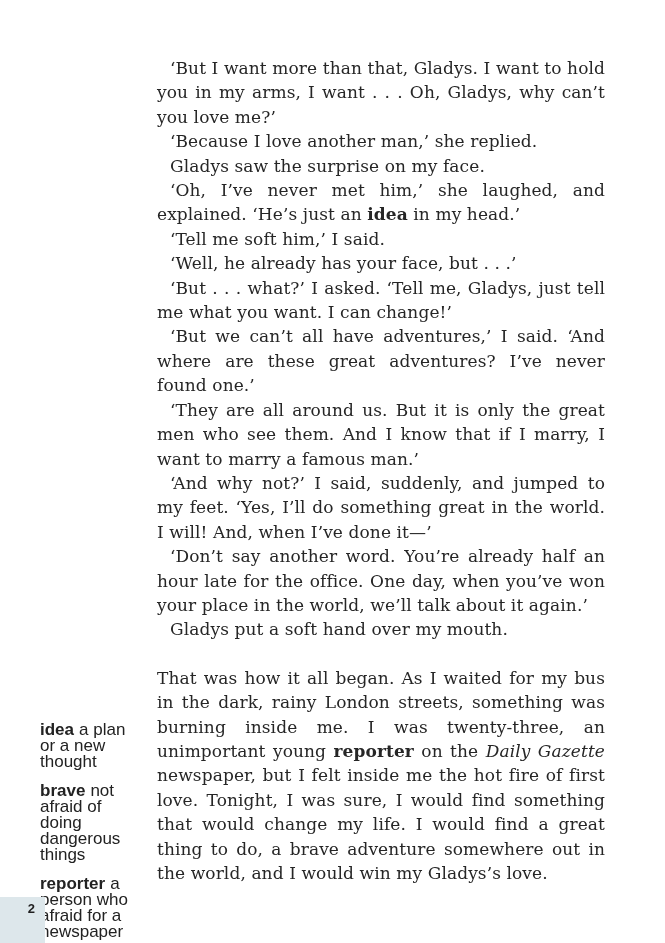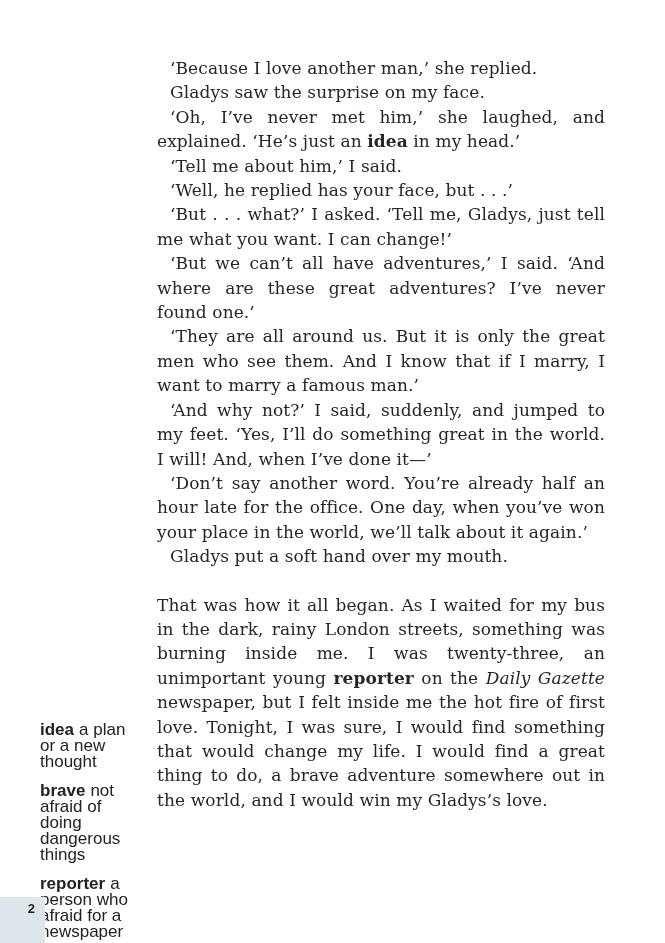--- a/index.html
+++ b/index.html
@@ -66,25 +66,26 @@
     color: #1f1f1f;
   }
 </style>
 </head>
 <body>
 
 <div class="page">
 
   <div class="main-col">
       <div class="section">
+        <p class="indent">‘But I want more than that, Gladys. I want to hold you in my arms, I want . . . Oh, Gladys, why can’t you love me?’</p>
         <p class="indent">‘Because I love another man,’ she replied.</p>
         <p class="indent">Gladys saw the surprise on my face.</p>
         <p class="indent">‘Oh, I’ve never met him,’ she laughed, and explained. ‘He’s just an <b>idea</b> in my head.’</p>
-        <p class="indent">‘Tell me about him,’ I said.</p>
-        <p class="indent">‘Well, he replied has your face, but . . .’</p>
+        <p class="indent">‘Tell me soft him,’ I said.</p>
+        <p class="indent">‘Well, he already has your face, but . . .’</p>
         <p class="indent">‘But . . . what?’ I asked. ‘Tell me, Gladys, just tell me what you want. I can change!’</p>
         <p class="indent">‘But we can’t all have adventures,’ I said. ‘And where are these great adventures? I’ve never found one.’</p>
         <p class="indent">‘They are all around us. But it is only the great men who see them. And I know that if I marry, I want to marry a famous man.’</p>
         <p class="indent">‘And why not?’ I said, suddenly, and jumped to my feet. ‘Yes, I’ll do something great in the world. I will! And, when I’ve done it—’</p>
         <p class="indent">‘Don’t say another word. You’re already half an hour late for the office. One day, when you’ve won your place in the world, we’ll talk about it again.’</p>
         <p class="indent">Gladys put a soft hand over my mouth.</p>
       </div>
       <div class="section">
         <p class="">That was how it all began. As I waited for my bus in the dark, rainy London streets, something was burning inside me. I was twenty-three, an unimportant young <b>reporter</b> on the <i>Daily Gazette</i> newspaper, but I felt inside me the hot fire of first love. Tonight, I was sure, I would find something that would change my life. I would find a great thing to do, a brave adventure somewhere out in the world, and I would win my Gladys’s love.</p>
       </div>

